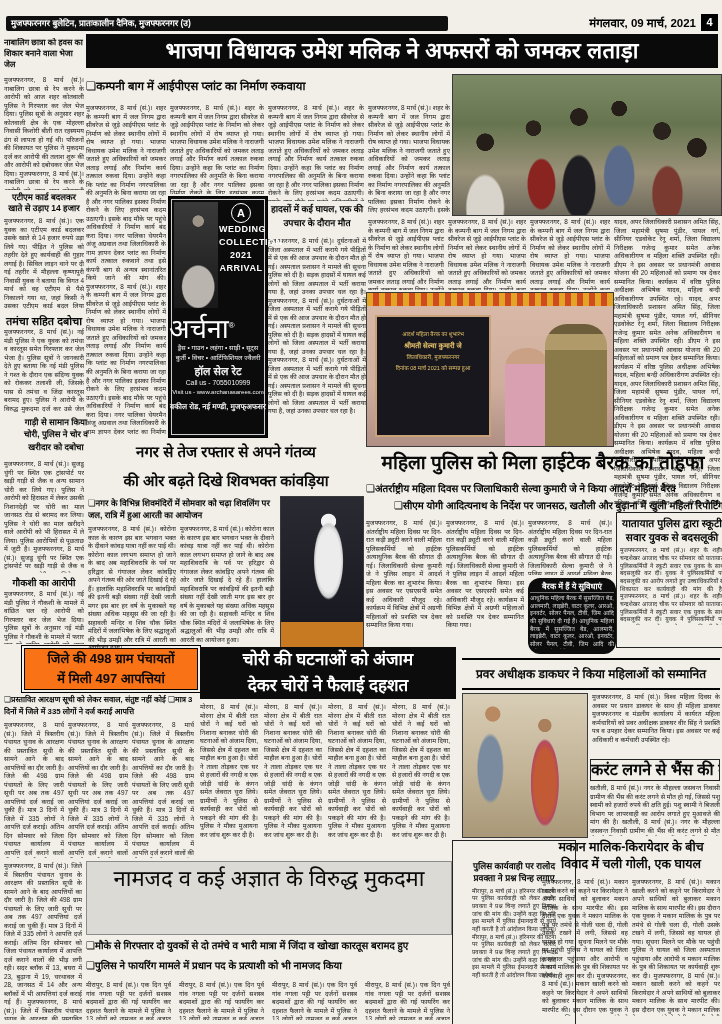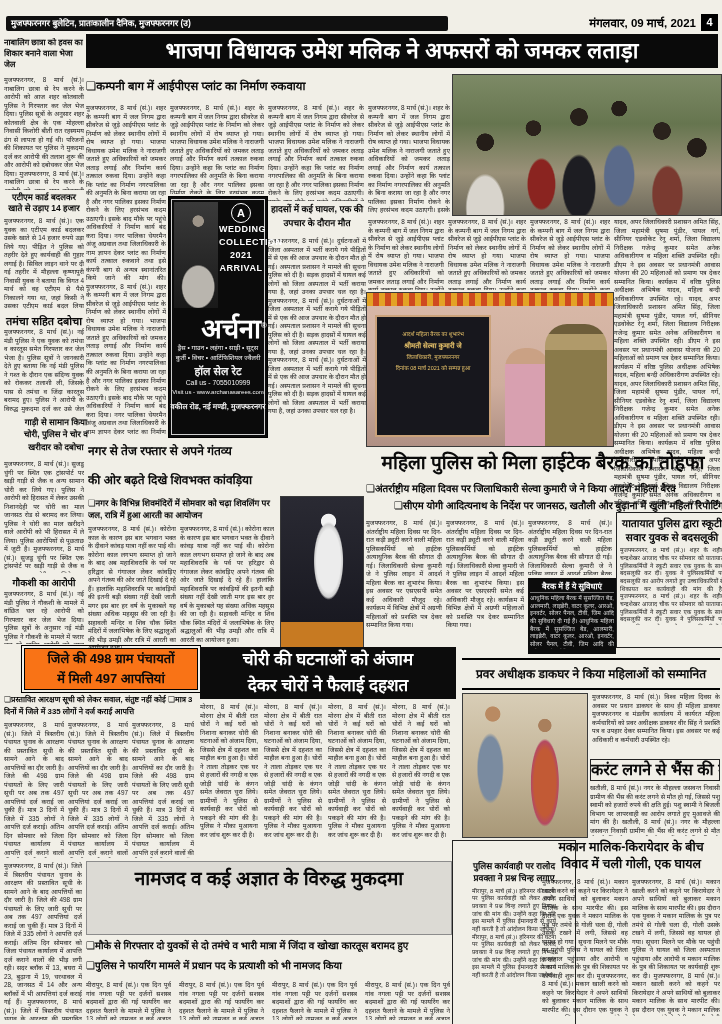--- a/index.html
+++ b/index.html
@@ -23,21 +23,21 @@
   .dblbox{border:1px solid #000;outline:1px solid #000;outline-offset:2px;background:#f97316;}
   
   #ad{background:#0b0b0b;border:1px solid #000;box-shadow:inset 0 0 0 2px #0b0b0b, inset 0 0 0 3px #cfcfcf;color:#fff;}
   #ad .model{position:absolute;left:5px;top:5px;width:44px;height:106px;background:
       radial-gradient(ellipse 26px 34px at 55% 80%, #b9b5ae 0 60%, transparent 65%),
       radial-gradient(circle 6px at 55% 18%, #9d9488 0 90%, transparent 100%),
       linear-gradient(180deg,#3a3a3a,#191919);}
   #ad .mono{position:absolute;left:50px;top:6px;width:44px;text-align:center;color:#fff;}
   #ad .mono .ring{display:inline-block;width:18px;height:18px;border:1.5px solid #fff;border-radius:50%;line-height:18px;font-size:11px;font-weight:bold;}
   #ad .wed{font-size:9px;font-weight:bold;line-height:1.45;letter-spacing:.5px;}
-  #ad .brand{position:absolute;left:0;top:112px;width:100%;text-align:right;font-size:27px;font-weight:bold;color:#fff;}
+  #ad .brand{position:absolute;left:0;top:112px;width:100%;text-align:left;font-size:27px;font-weight:normal;color:#fff;}
   #ad .reg{font-size:8px;vertical-align:super;}
   #ad .adline{position:absolute;left:0;width:100%;text-align:center;color:#f2f2f2;}
   
   #photo-crowd{background:
       radial-gradient(circle 9px at 12% 48%, #241d18 0 95%, transparent 100%),
       radial-gradient(circle 8px at 30% 38%, #2a211b 0 95%, transparent 100%),
       radial-gradient(circle 9px at 47% 30%, #27201a 0 95%, transparent 100%),
       radial-gradient(circle 8px at 62% 24%, #241d18 0 95%, transparent 100%),
       radial-gradient(circle 9px at 78% 40%, #2a221c 0 95%, transparent 100%),
       radial-gradient(circle 10px at 91% 52%, #241d18 0 95%, transparent 100%),
@@ -113,24 +113,24 @@
       <div class="wed">COLLECTION</div>
       <div class="wed">2021</div>
       <div class="wed">ARRIVAL</div>
     </div>
     <div class="brand"><span>अर्चना</span><span class="reg">®</span></div>
     <div class="adline" style="top:146px;font-size:6.5px;">ड्रैस • गाउन • लहंगा • साड़ी • सूट्स</div>
     <div class="adline" style="top:156px;font-size:6.5px;">कुर्ती • विचर • आर्टिफिशियल ज्वैलरी</div>
     <div class="adline" style="top:166px;font-size:11px;font-weight:bold;">हॉल सेल रेट</div>
     <div class="adline" style="top:182px;font-size:6.8px;">Call us - 7055010999</div>
     <div class="adline" style="top:192px;font-size:6px;">Visit us - www.archanasarees.com</div>
-    <div class="adline" style="top:204px;font-size:7.5px;font-weight:bold;">वकील रोड, नई मण्डी, मुजफ्फरनगर</div>
-  </div>
-
-  <div class="abs hl" style="left:88px;top:437px;width:276px;height:58px;font-size:12px;line-height:29px;">
+    <div class="adline" style="top:204px;font-size:7.5px;font-weight:bold;">वकील रोड, नई मण्डी, मुजफ्अफसर</div>
+  </div>
+
+  <div class="abs hl" style="left:88px;top:437px;width:276px;height:58px;font-size:15px;line-height:29px;text-align:center;">
     <div class="nw">नगर से तेज रफ्तार से अपने गंतव्य</div>
     <div class="nw">की ओर बढ़ते दिखे शिवभक्त कांवड़िया</div>
   </div>
   <div class="abs hl" style="left:88px;top:497px;width:190px;height:26px;font-size:8.5px;line-height:1.45;">❏नगर के विभिन्न शिवमंदिरों में सोमवार को चढ़ा शिवलिंग पर जल, रात्रि में हुआ आरती का आयोजन</div>
   <div class="abs col" style="left:88px;top:525px;width:88px;height:123px;">मुजफ्फरनगर, 8 मार्च (सं.)। कोरोना काल के कारण इस बार भगवान भक्त के दीवाने कांवड़ यात्रा नहीं कर पाई थी। कोरोना काल लगभग समाप्त हो जाने के बाद अब महाशिवरात्रि के पर्व पर हरिद्वार से गंगाजल लेकर कांवड़िए अपने गंतव्य की ओर जाते दिखाई दे रहे हैं। हालांकि महाशिवरात्रि पर कांवड़ियों की इतनी बड़ी संख्या नहीं देखी जाती मगर इस बार हर वर्ष के मुकाबले यह संख्या अधिक महसूस की जा रही है। सहावली मन्दिर व शिव चौक स्थित मंदिरों में जलाभिषेक के लिए श्रद्धालुओं की भीड़ उमड़ी और रात्रि में आरती का आयोजन हुआ।</div>
   <div class="abs col" style="left:180px;top:525px;width:94px;height:123px;">मुजफ्फरनगर, 8 मार्च (सं.)। कोरोना काल के कारण इस बार भगवान भक्त के दीवाने कांवड़ यात्रा नहीं कर पाई थी। कोरोना काल लगभग समाप्त हो जाने के बाद अब महाशिवरात्रि के पर्व पर हरिद्वार से गंगाजल लेकर कांवड़िए अपने गंतव्य की ओर जाते दिखाई दे रहे हैं। हालांकि महाशिवरात्रि पर कांवड़ियों की इतनी बड़ी संख्या नहीं देखी जाती मगर इस बार हर वर्ष के मुकाबले यह संख्या अधिक महसूस की जा रही है। सहावली मन्दिर व शिव चौक स्थित मंदिरों में जलाभिषेक के लिए श्रद्धालुओं की भीड़ उमड़ी और रात्रि में आरती का आयोजन हुआ।</div>
   <div class="abs photo" id="photo-shiva" style="left:280px;top:496px;width:82px;height:152px;"></div>
 
   <div class="abs photo" id="photo-plaque" style="left:366px;top:292px;width:246px;height:153px;">
     <div class="garland"></div>
@@ -144,21 +144,21 @@
     <div class="officer"></div>
   </div>
 
   <div class="abs hl ctr nw" style="left:366px;top:448px;width:354px;height:30px;font-size:19px;line-height:30px;">महिला पुलिस को मिला हाईटेक बैरक का तोहफा</div>
   <div class="abs hl nw" style="left:366px;top:481px;width:310px;height:15px;font-size:10px;">❏अंतर्राष्ट्रीय महिला दिवस पर जिलाधिकारी सेल्वा कुमारी जे ने किया आदर्श महिला बैरक का शुभारंभ</div>
   <div class="abs hl nw" style="left:366px;top:498px;width:354px;height:15px;font-size:10px;padding-left:28px;">❏सीएम योगी आदित्यनाथ के निर्देश पर जानसठ, खतौली और बुढ़ाना में खुली महिला रिपोर्टिंग चौकी</div>
   <div class="abs col" style="left:366px;top:519px;width:76px;height:131px;">मुजफ्फरनगर, 8 मार्च (सं.)। अंतर्राष्ट्रीय महिला दिवस पर दिन-रात कड़ी ड्यूटी करने वाली महिला पुलिसकर्मियों को हाईटेक अत्याधुनिक बैरक की सौगात दी गई। जिलाधिकारी सेल्वा कुमारी जे ने पुलिस लाइन में आदर्श महिला बैरक का शुभारंभ किया। इस अवसर पर एसएसपी समेत कई अधिकारी मौजूद रहे। कार्यक्रम में विभिन्न क्षेत्रों में अग्रणी महिलाओं को प्रशस्ति पत्र देकर सम्मानित किया गया।</div>
   <div class="abs col" style="left:446px;top:519px;width:78px;height:131px;">मुजफ्फरनगर, 8 मार्च (सं.)। अंतर्राष्ट्रीय महिला दिवस पर दिन-रात कड़ी ड्यूटी करने वाली महिला पुलिसकर्मियों को हाईटेक अत्याधुनिक बैरक की सौगात दी गई। जिलाधिकारी सेल्वा कुमारी जे ने पुलिस लाइन में आदर्श महिला बैरक का शुभारंभ किया। इस अवसर पर एसएसपी समेत कई अधिकारी मौजूद रहे। कार्यक्रम में विभिन्न क्षेत्रों में अग्रणी महिलाओं को प्रशस्ति पत्र देकर सम्मानित किया गया।</div>
   <div class="abs col" style="left:528px;top:519px;width:84px;height:56px;">मुजफ्फरनगर, 8 मार्च (सं.)। अंतर्राष्ट्रीय महिला दिवस पर दिन-रात कड़ी ड्यूटी करने वाली महिला पुलिसकर्मियों को हाईटेक अत्याधुनिक बैरक की सौगात दी गई। जिलाधिकारी सेल्वा कुमारी जे ने पुलिस लाइन में आदर्श महिला बैरक का शुभारंभ किया। इस अवसर पर एसएसपी समेत कई अधिकारी मौजूद रहे। कार्यक्रम में विभिन्न क्षेत्रों में अग्रणी महिलाओं को प्रशस्ति पत्र देकर सम्मानित किया गया।</div>
 
-  <div class="abs blackbox" style="left:528px;top:578px;width:84px;height:72px;padding:2px;">
+  <div class="abs blackbox" style="left:528px;top:578px;width:84px;height:72px;padding:2px;border-radius:12px;">
     <div class="ctr" style="font-size:8px;font-weight:bold;border-bottom:1px solid #777;padding-bottom:1px;">बैरक में हैं ये सुविधाएं</div>
     <div class="col-sm" style="color:#ddd;height:54px;margin-top:2px;">आधुनिक महिला बैरक में सुसज्जित बेड, आलमारी, लाइब्रेरी, वाटर कूलर, आरओ, इनवर्टर, सोलर पैनल, टीवी, जिम आदि की सुविधाएं दी गई हैं। आधुनिक महिला बैरक में सुसज्जित बेड, आलमारी, लाइब्रेरी, वाटर कूलर, आरओ, इनवर्टर, सोलर पैनल, टीवी, जिम आदि की सुविधाएं दी गई हैं।</div>
   </div>
 
   <div class="abs borderbox" style="left:616px;top:512px;width:104px;height:128px;padding:3px;">
     <div class="hl ctr" style="font-size:10.5px;line-height:1.35;">यातायात पुलिस द्वारा स्कूटी सवार युवक से बदसलूकी</div>
     <div class="col-sm" style="height:78px;margin-top:3px;">मुजफ्फरनगर, 8 मार्च (सं.)। शहर के शहीद चन्द्रशेखर आजाद चौक पर सोमवार को यातायात पुलिसकर्मियों ने स्कूटी सवार एक युवक के साथ बदसलूकी कर दी। युवक ने पुलिसकर्मियों पर बदसलूकी का आरोप लगाते हुए उच्चाधिकारियों से शिकायत कर कार्यवाही की मांग की है। मुजफ्फरनगर, 8 मार्च (सं.)। शहर के शहीद चन्द्रशेखर आजाद चौक पर सोमवार को यातायात पुलिसकर्मियों ने स्कूटी सवार एक युवक के साथ बदसलूकी कर दी। युवक ने पुलिसकर्मियों पर बदसलूकी का आरोप लगाते हुए उच्चाधिकारियों से शिकायत कर कार्यवाही की मांग की है।</div>
   </div>
 
   <div class="abs dblbox ctr" style="left:24px;top:648px;width:172px;height:40px;">
@@ -183,21 +183,21 @@
   <div class="abs rule" style="left:462px;top:658px;width:258px;height:2px;"></div>
   <div class="abs hl ctr nw" style="left:462px;top:662px;width:258px;height:24px;font-size:12px;line-height:24px;">प्रवर अधीक्षक डाकघर ने किया महिलाओं को सम्मानित</div>
   <div class="abs rule" style="left:462px;top:688px;width:258px;height:2px;"></div>
   <div class="abs photo" id="photo-office" style="left:462px;top:693px;width:124px;height:143px;"></div>
   <div class="abs col" style="left:592px;top:693px;width:128px;height:63px;">मुजफ्फरनगर, 8 मार्च (सं.)। विश्व महिला दिवस के अवसर पर प्रधान डाकघर के साथ ही महिला डाकघर मुजफ्फरनगर व मंडलीय कार्यालय में कार्यरत महिला कर्मचारियों को प्रवर अधीक्षक डाकघर वीर सिंह ने प्रशस्ति पत्र व उपहार देकर सम्मानित किया। इस अवसर पर कई अधिकारी व कर्मचारी उपस्थित रहे।</div>
 
   <div class="abs borderbox hl ctr nw" style="left:590px;top:759px;width:128px;height:20px;font-size:16px;line-height:20px;">करंट लगने से भैंस की मौत</div>
   <div class="abs col" style="left:590px;top:784px;width:130px;height:52px;">खतौली, 8 मार्च (सं.)। नगर के मौहल्ला जसवन्त निवासी ग्रामीण की भैंस की करंट लगने से मौत हो गई, जिससे पशु स्वामी को हजारों रुपये की क्षति हुई। पशु स्वामी ने बिजली विभाग पर लापरवाही का आरोप लगाते हुए मुआवजे की मांग की है। खतौली, 8 मार्च (सं.)। नगर के मौहल्ला जसवन्त निवासी ग्रामीण की भैंस की करंट लगने से मौत हो गई, जिससे पशु स्वामी को हजारों रुपये की क्षति हुई। पशु स्वामी ने बिजली विभाग पर लापरवाही का आरोप लगाते हुए मुआवजे की मांग की है।</div>
 
   <div class="abs graybox ctr" style="left:86px;top:861px;width:364px;height:72px;">
-    <div class="nw" style="font-size:19px;font-weight:bold;line-height:33px;">नामजद व कई अज्ञात के विरुद्ध मुकदमा</div>
+    <div class="nw" style="font-size:22px;font-weight:normal;line-height:33px;">नामजद व कई अज्ञात के विरुद्ध मुकदमा</div>
   </div>
   <div class="abs hl nw" style="left:86px;top:938px;width:364px;height:18px;font-size:10px;">❏मौके से गिरफ्तार दो युवकों से दो तमंचे व भारी मात्रा में जिंदा व खोखा कारतूस बरामद हुए</div>
   <div class="abs hl nw" style="left:86px;top:958px;width:364px;height:18px;font-size:10px;">❏पुलिस ने फायरिंग मामले में प्रधान पद के प्रत्याशी को भी नामजद किया</div>
   <div class="abs col" style="left:86px;top:981px;width:85px;height:39px;">मीरापुर, 8 मार्च (सं.)। एक दिन पूर्व गांव नगला पट्टी पर दर्जनों सशस्त्र बदमाशों द्वारा की गई फायरिंग कर दहशत फैलाने के मामले में पुलिस ने 13 लोगों को नामजद व कई अज्ञात के विरुद्ध मुकदमा दर्ज किया है। मौके से गिरफ्तार दो युवकों से दो तमंचे व भारी मात्रा में जिंदा व खोखा कारतूस बरामद हुए। पुलिस ने फायरिंग मामले में प्रधान पद के प्रत्याशी को भी नामजद किया है।</div>
   <div class="abs col" style="left:179px;top:981px;width:85px;height:39px;">मीरापुर, 8 मार्च (सं.)। एक दिन पूर्व गांव नगला पट्टी पर दर्जनों सशस्त्र बदमाशों द्वारा की गई फायरिंग कर दहशत फैलाने के मामले में पुलिस ने 13 लोगों को नामजद व कई अज्ञात के विरुद्ध मुकदमा दर्ज किया है। मौके से गिरफ्तार दो युवकों से दो तमंचे व भारी मात्रा में जिंदा व खोखा कारतूस बरामद हुए। पुलिस ने फायरिंग मामले में प्रधान पद के प्रत्याशी को भी नामजद किया है।</div>
   <div class="abs col" style="left:272px;top:981px;width:85px;height:39px;">मीरापुर, 8 मार्च (सं.)। एक दिन पूर्व गांव नगला पट्टी पर दर्जनों सशस्त्र बदमाशों द्वारा की गई फायरिंग कर दहशत फैलाने के मामले में पुलिस ने 13 लोगों को नामजद व कई अज्ञात के विरुद्ध मुकदमा दर्ज किया है। मौके से गिरफ्तार दो युवकों से दो तमंचे व भारी मात्रा में जिंदा व खोखा कारतूस बरामद हुए। पुलिस ने फायरिंग मामले में प्रधान पद के प्रत्याशी को भी नामजद किया है।</div>
   <div class="abs col" style="left:365px;top:981px;width:85px;height:39px;">मीरापुर, 8 मार्च (सं.)। एक दिन पूर्व गांव नगला पट्टी पर दर्जनों सशस्त्र बदमाशों द्वारा की गई फायरिंग कर दहशत फैलाने के मामले में पुलिस ने 13 लोगों को नामजद व कई अज्ञात के विरुद्ध मुकदमा दर्ज किया है। मौके से गिरफ्तार दो युवकों से दो तमंचे व भारी मात्रा में जिंदा व खोखा कारतूस बरामद हुए। पुलिस ने फायरिंग मामले में प्रधान पद के प्रत्याशी को भी नामजद किया है।</div>
 
   <div class="abs borderbox" style="left:452px;top:840px;width:84px;height:176px;padding:19px;">
     <div class="hl ctr" style="font-size:8.8px;line-height:1.4;">पुलिस कार्यवाही पर रालोद प्रवक्ता ने प्रश्न चिन्ह लगाए</div>

